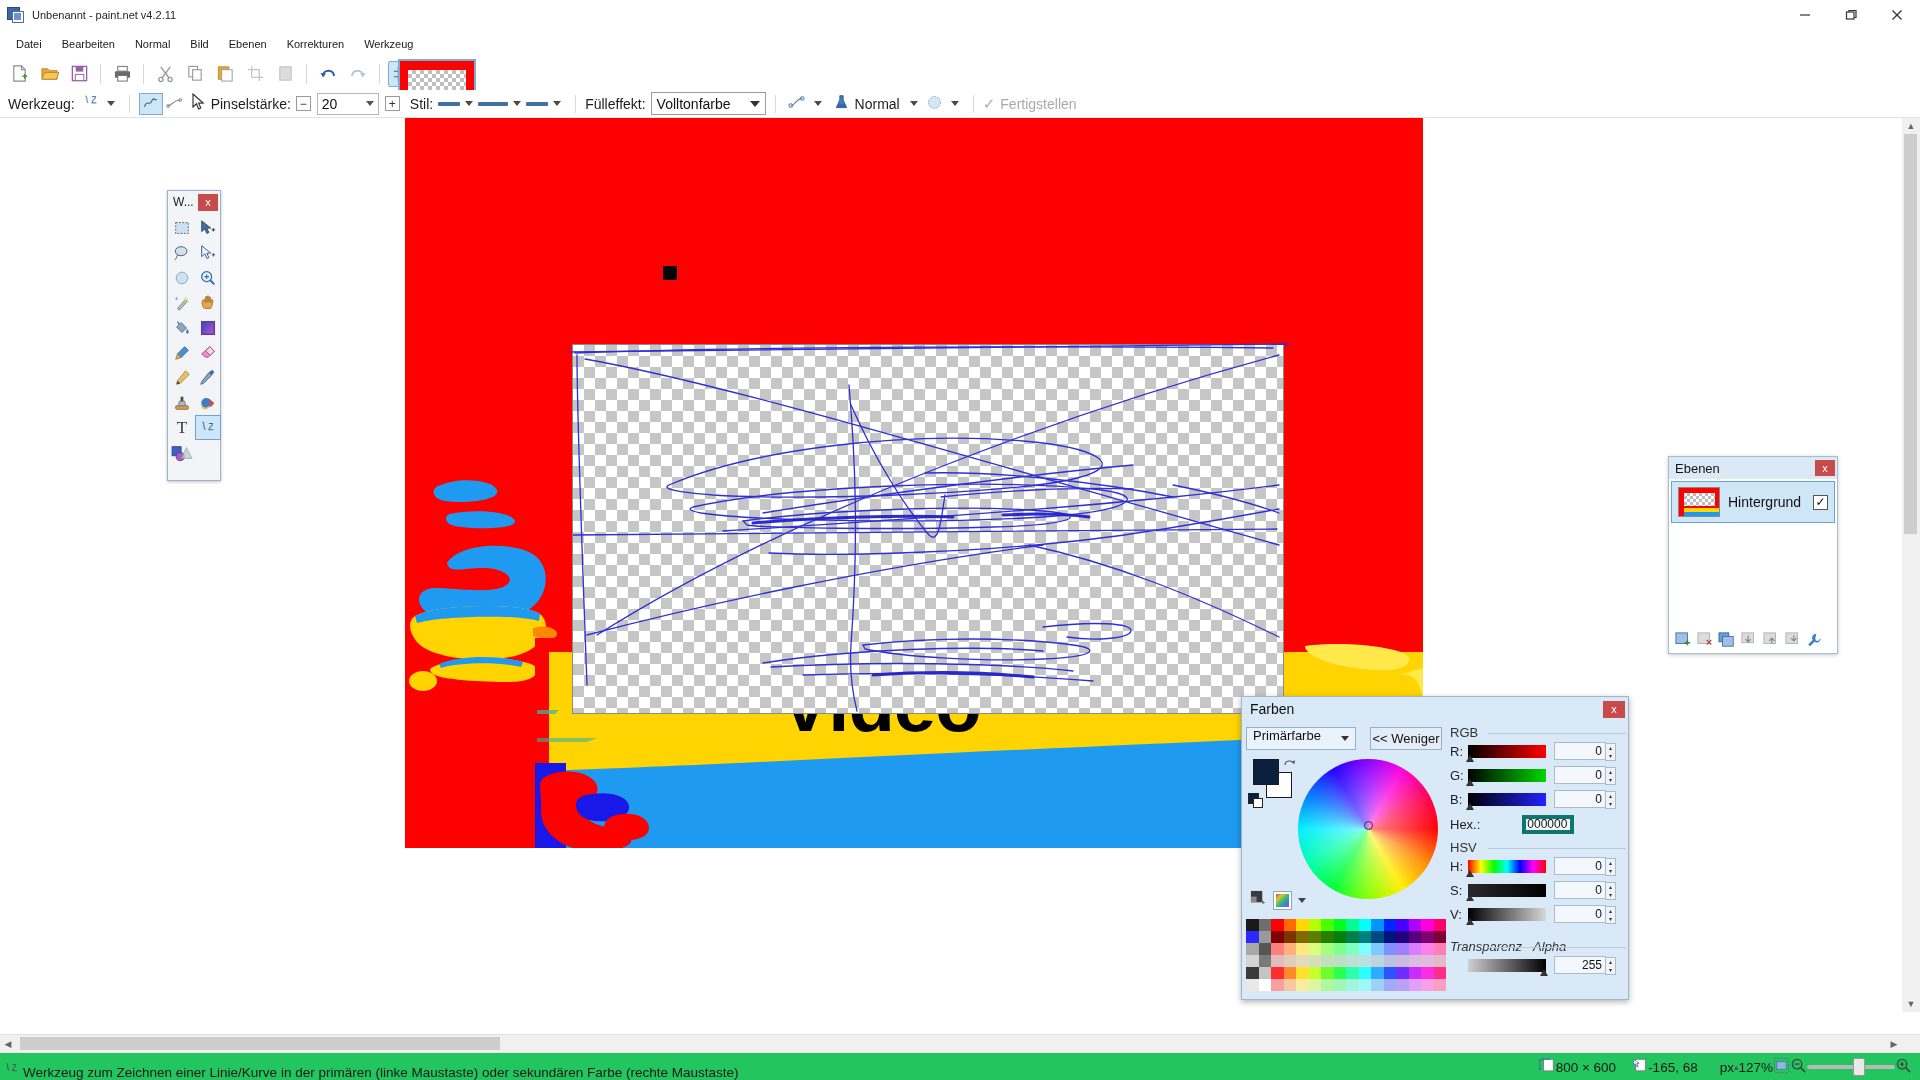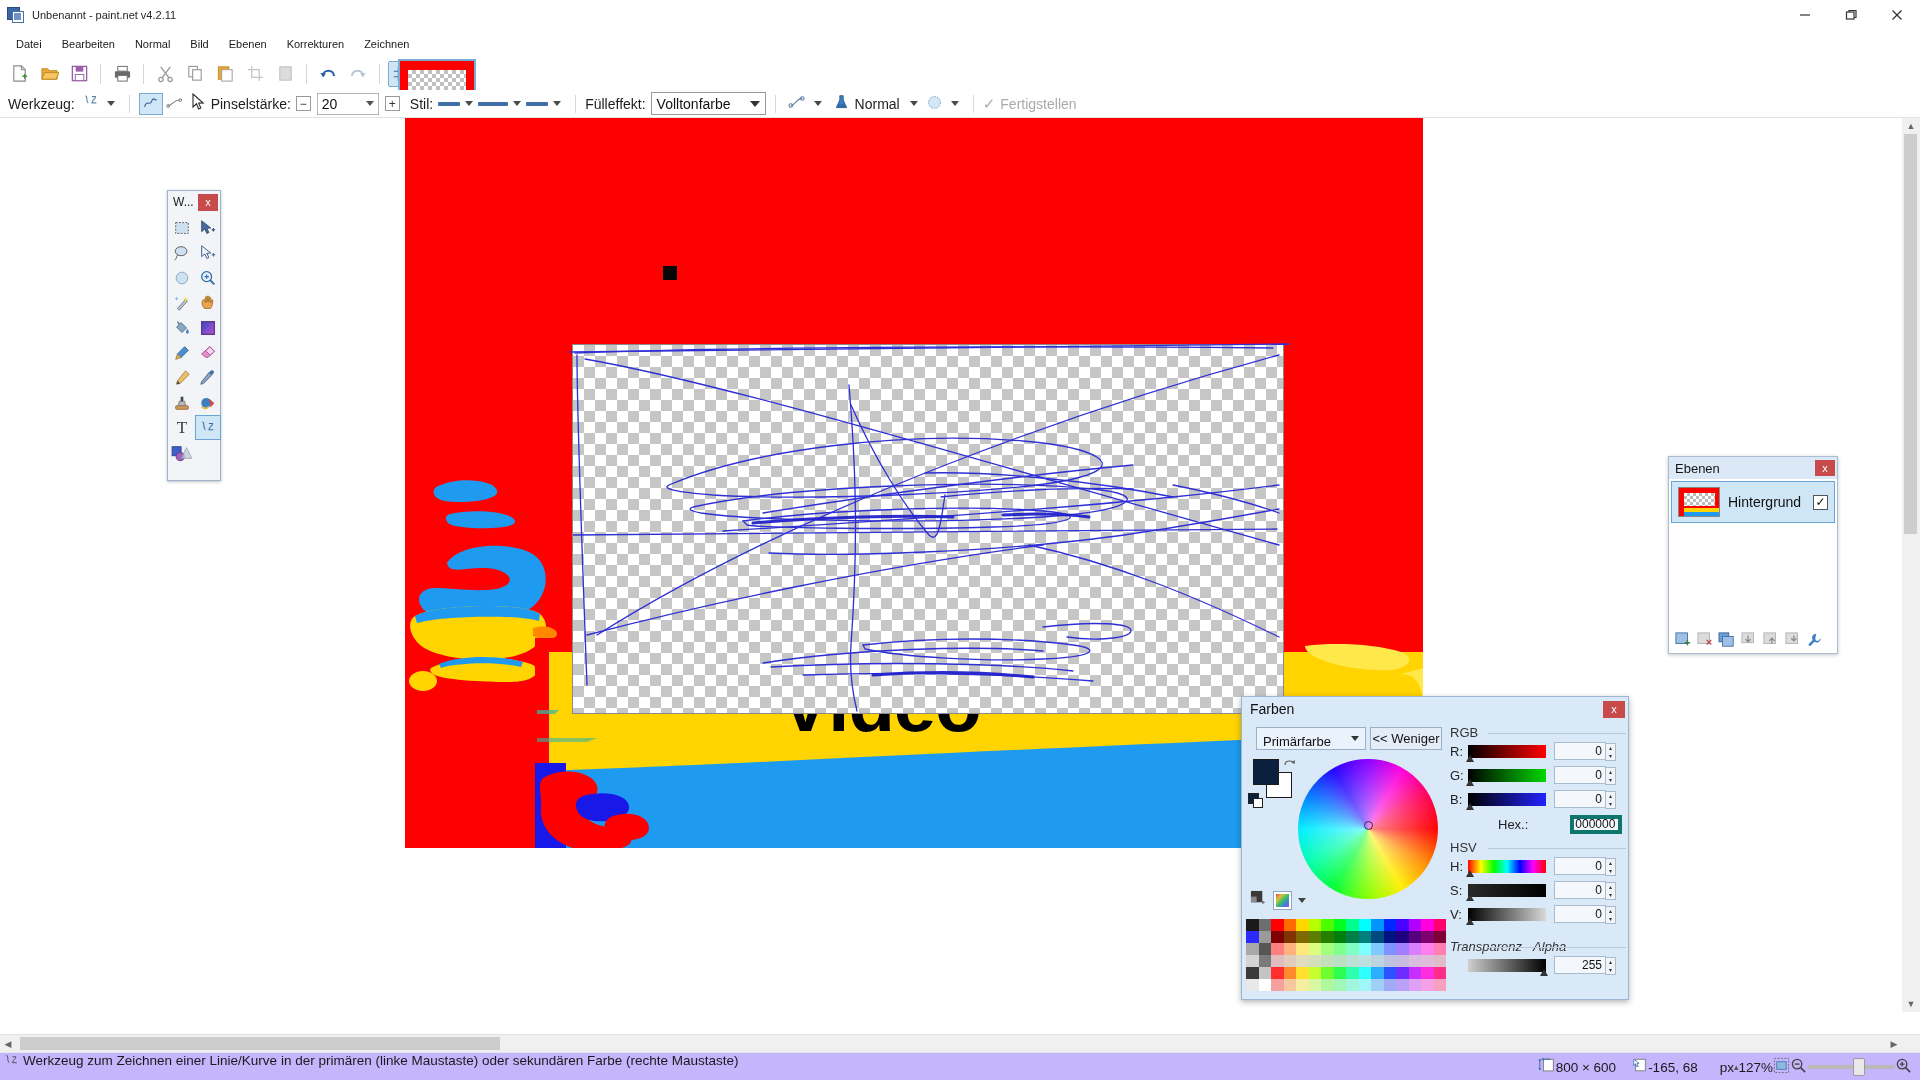--- a/index.html
+++ b/index.html
@@ -192,23 +192,23 @@
   
   .farben {
     position:absolute; left: 1241px; top: 696px; width: 388px; height: 304px;
     background:#d9e9f8; border:1px solid #9cb6d0; box-shadow:0 2px 6px rgba(0,0,0,.3);
   }
   .farben-head { height:24px; display:flex; align-items:center; justify-content:space-between; padding-left:8px; }
   .farben-title { font-size:14px; color:#111; }
   .fclose { width:22px;height:17px;background:#c74b4b;color:#fff;font-size:11px;
     display:flex;align-items:center;justify-content:center;margin-right:3px;}
   .fcombo {
-    position:absolute; left:14px; top:30px; width:110px; height:23px;
+    position:absolute; left:4px; top:30px; width:110px; height:23px;
     background:#eaf2fb; border:1px solid #9ab0c6; font-size:13px; color:#111;
-    display:flex; align-items:flex-end; padding-left:6px;
+    display:flex; align-items:flex-start; padding-left:6px;
   }
   .fcombo .dd { position:absolute; right:6px; top:8px; width:0;height:0;
     border-left:4px solid transparent;border-right:4px solid transparent;border-top:5px solid #333;}
   .fbtn-less {
     position:absolute; left:128px; top:30px; width:72px; height:23px;
     background:#e4edf7; border:1px solid #9ab0c6; font-size:13px; color:#111;
     display:flex; align-items:center; justify-content:center;
   }
   .swatch-primary { position:absolute; left:11px; top:62px; width:26px; height:26px;
      background:#0b1f3f; border:1px solid #1a1a1a; }
@@ -254,21 +254,21 @@
     border:1px solid #a9bccd; background:#f0f4f9; display:flex; flex-direction:column;}
   .spin i { flex:1; display:block; font-style:normal; font-size:6px; line-height:8px; text-align:center; color:#333; }
   .hexrow { display:flex; align-items:center; margin-bottom:6px; height:20px; }
   .hexbox { width:52px; height:19px; border:4px solid #0f766e; background:#f4f8fc;
     font-size:12px; color:#111; display:flex; align-items:center; justify-content:flex-end;
     padding-right:3px; margin-left:8px; }
 
   
   .statusbar {
     position:absolute; left:0; bottom:0; width:1920px; height:28px;
-    background:#c4b5fd; display:flex; align-items:flex-start;
+    background:#22c55e; display:flex; align-items:flex-end;
     font-size:13.5px; color:#1a1a1a; border-top:1px solid #e6e6e6;
   }
   .sb-right { position:absolute; right:8px; top:0; height:28px; display:flex; align-items:center; gap:0; }
   .zoomslider { width:88px; height:4px; background:#b9b9b9; position:relative; border-radius:2px; }
   .zoomknob { position:absolute; left:46px; top:-7px; width:12px; height:18px;
     background:#e9e9e9; border:1px solid #9a9a9a; border-radius:2px; }
 
   
   .hscroll {
     position:absolute; left:0; bottom:28px; width:1920px; height:18px;
@@ -362,21 +362,21 @@
     </div>
   </div>
 
   <div class="menubar">
     <div class="menuitem">Datei</div>
     <div class="menuitem">Bearbeiten</div>
     <div class="menuitem">Normal</div>
     <div class="menuitem">Bild</div>
     <div class="menuitem">Ebenen</div>
     <div class="menuitem">Korrekturen</div>
-    <div class="menuitem">Zeichnen</div>
+    <div class="menuitem">Werkzeug</div>
   </div>
 
   <div class="toolbar">
     <div class="tbtn">
       <svg width="19" height="19" viewBox="0 0 20 20">
           <path d="M4 2 H12 L16 6 V18 H4 Z" fill="#fff" stroke="#8a8a8a" stroke-width="1.2"></path>
           <path d="M12 2 V6 H16" fill="none" stroke="#8a8a8a" stroke-width="1.2"></path>
           <path d="M13 13 h5 M15.5 10.5 v5" stroke="#4a8f3f" stroke-width="1.6"></path>
         </svg>
     </div>
@@ -1019,21 +1019,21 @@
         <span class="sl-val">
           <span>0</span>
           <span class="spin">
               <i>▴</i>
               <i>▾</i>
             </span>
         </span>
       </div>
 
       <div class="hexrow">
-        <span class="sl-label" style="width:auto;margin-right:4px;margin-left:48px;">Hex.:</span>
+        <span class="sl-label" style="width:auto;margin-right:4px;">Hex.:</span>
         <span class="hexbox" style="margin-left:38px;">000000</span>
       </div>
 
       <div class="grp-title" style="margin-top:6px;">HSV</div>
 
       <div class="sliderrow">
         <span class="sl-label">H:</span>
         <span class="sl-track" style="background:linear-gradient(90deg,#ff0000,#ffff00,#00ff00,#00ffff,#0000ff,#ff00ff,#ff0000);">
           <span class="sl-thumb"></span>
           </span>

